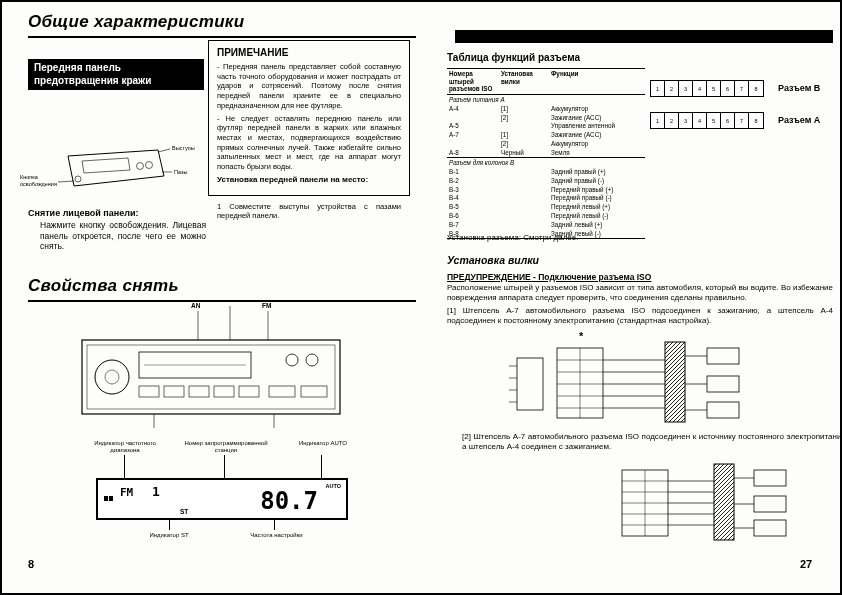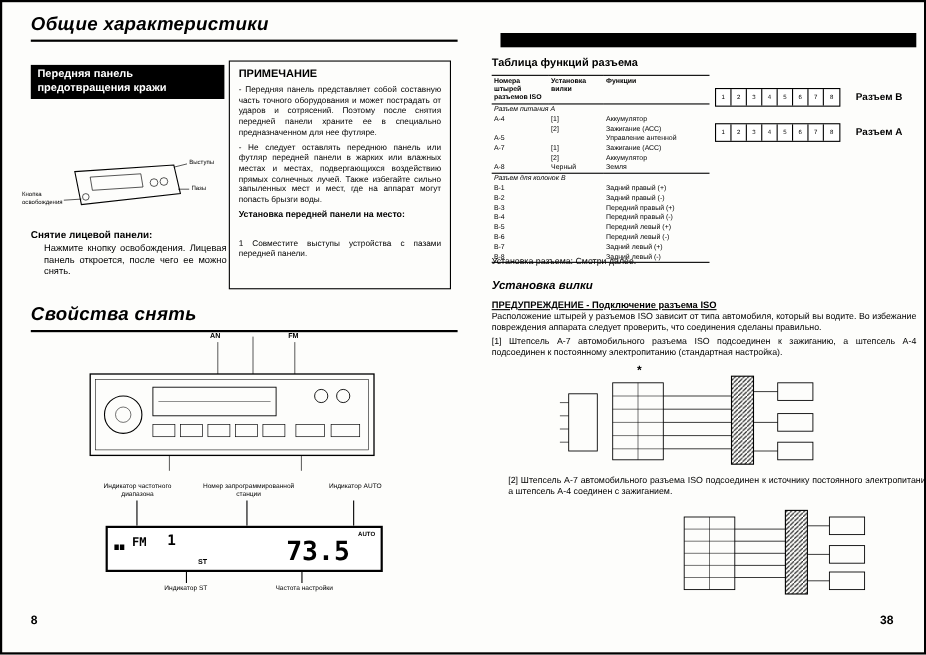--- a/index.html
+++ b/index.html
@@ -58,21 +58,21 @@
       <line x1="142" y1="30" x2="152" y2="30" stroke="#000" stroke-width="0.6"></line>
     </svg>
     <div class="fig-label" style="left:0; top:32px; width:40px;">Кнопка освобождения</div>
     <div class="fig-label" style="left:152px; top:3px; width:38px;">Выступы</div>
     <div class="fig-label" style="left:154px; top:27px; width:34px;">Пазы</div>
   </div>
 
   <div class="abs sm-head" style="left:26px; top:206px;">Снятие лицевой панели:</div>
   <div class="abs sm-text" style="left:38px; top:218px; width:166px;">Нажмите кнопку освобождения. Лицевая панель откроется, после чего ее можно снять.</div>
 
-  <div class="abs note-box" style="left:206px; top:53px; width:202px; height:208px;">
+  <div class="abs note-box" style="left:206px; top:38px; width:202px; height:156px;">
     <div class="note-title">ПРИМЕЧАНИЕ</div>
     <div class="note-p">- Передняя панель представляет собой составную часть точного оборудования и может пострадать от ударов и сотрясений. Поэтому после снятия передней панели храните ее в специально предназначенном для нее футляре.</div>
     <div class="note-p">- Не следует оставлять переднюю панель или футляр передней панели в жарких или влажных местах и местах, подвергающихся воздействию прямых солнечных лучей. Также избегайте сильно запыленных мест и мест, где на аппарат могут попасть брызги воды.</div>
     <div class="note-h">Установка передней панели на место:</div>
     <div class="note-p">1 Совместите выступы устройства с пазами передней панели.</div>
   </div>
 
   <div class="abs sec-title" style="left:26px; top:274px; width:388px;">Свойства снять</div>
 
   <div class="abs" style="left:62px; top:300px; width:300px; height:132px;">
@@ -107,21 +107,21 @@
     <div class="tiny-label" style="left:100px; top:0; width:104px;">Номер запрограммированной станции</div>
     <div class="tiny-label" style="left:214px; top:0; width:70px;">Индикатор AUTO</div>
     <div class="callout-line" style="left:50px; top:15px; height:23px;"></div>
     <div class="callout-line" style="left:150px; top:15px; height:23px;"></div>
     <div class="callout-line" style="left:247px; top:15px; height:23px;"></div>
     <div class="display-box" style="left:22px; top:38px; width:252px; height:42px;">
       <span class="abs" style="left:6px; top:7px;"><span class="blk"></span><span class="blk"></span></span>
       <span class="abs mono" style="left:22px; top:6px; font-size:11px; font-weight:bold;">FM</span>
       <span class="abs mono" style="left:54px; top:4px; font-size:13px; font-weight:bold;">1</span>
       <span class="abs" style="right:5px; top:3px; font-size:5.5px; font-weight:bold;">AUTO</span>
-      <span class="abs mono" style="right:28px; top:7px; font-size:24px; font-weight:bold;">73.5</span>
+      <span class="abs mono" style="right:28px; top:7px; font-size:24px; font-weight:bold;">80.7</span>
       <span class="abs" style="left:82px; bottom:3px; font-size:6.5px; font-weight:bold;">ST</span>
     </div>
     <div class="callout-line" style="left:95px; top:80px; height:10px;"></div>
     <div class="callout-line" style="left:200px; top:80px; height:10px;"></div>
     <div class="tiny-label" style="left:55px; top:92px; width:80px;">Индикатор ST</div>
     <div class="tiny-label" style="left:160px; top:92px; width:85px;">Частота настройки</div>
   </div>
 
   <div class="abs page-num" style="left:26px; top:556px;">8</div>
 
@@ -316,15 +316,15 @@
       <rect x="100" y="10" width="20" height="76" fill="url(#h2)" stroke="#000" stroke-width="1"></rect>
       <line x1="120" y1="24" x2="140" y2="24" stroke="#000" stroke-width="0.7"></line>
       <line x1="120" y1="50" x2="140" y2="50" stroke="#000" stroke-width="0.7"></line>
       <line x1="120" y1="74" x2="140" y2="74" stroke="#000" stroke-width="0.7"></line>
       <rect x="140" y="16" width="32" height="16" fill="none" stroke="#000" stroke-width="0.8"></rect>
       <rect x="140" y="42" width="32" height="16" fill="none" stroke="#000" stroke-width="0.8"></rect>
       <rect x="140" y="66" width="32" height="16" fill="none" stroke="#000" stroke-width="0.8"></rect>
     </svg>
   </div>
 
-  <div class="abs page-num" style="left:798px; top:556px;">38</div>
+  <div class="abs page-num" style="left:798px; top:556px;">27</div>
 
 </div>
 
 </body></html>

